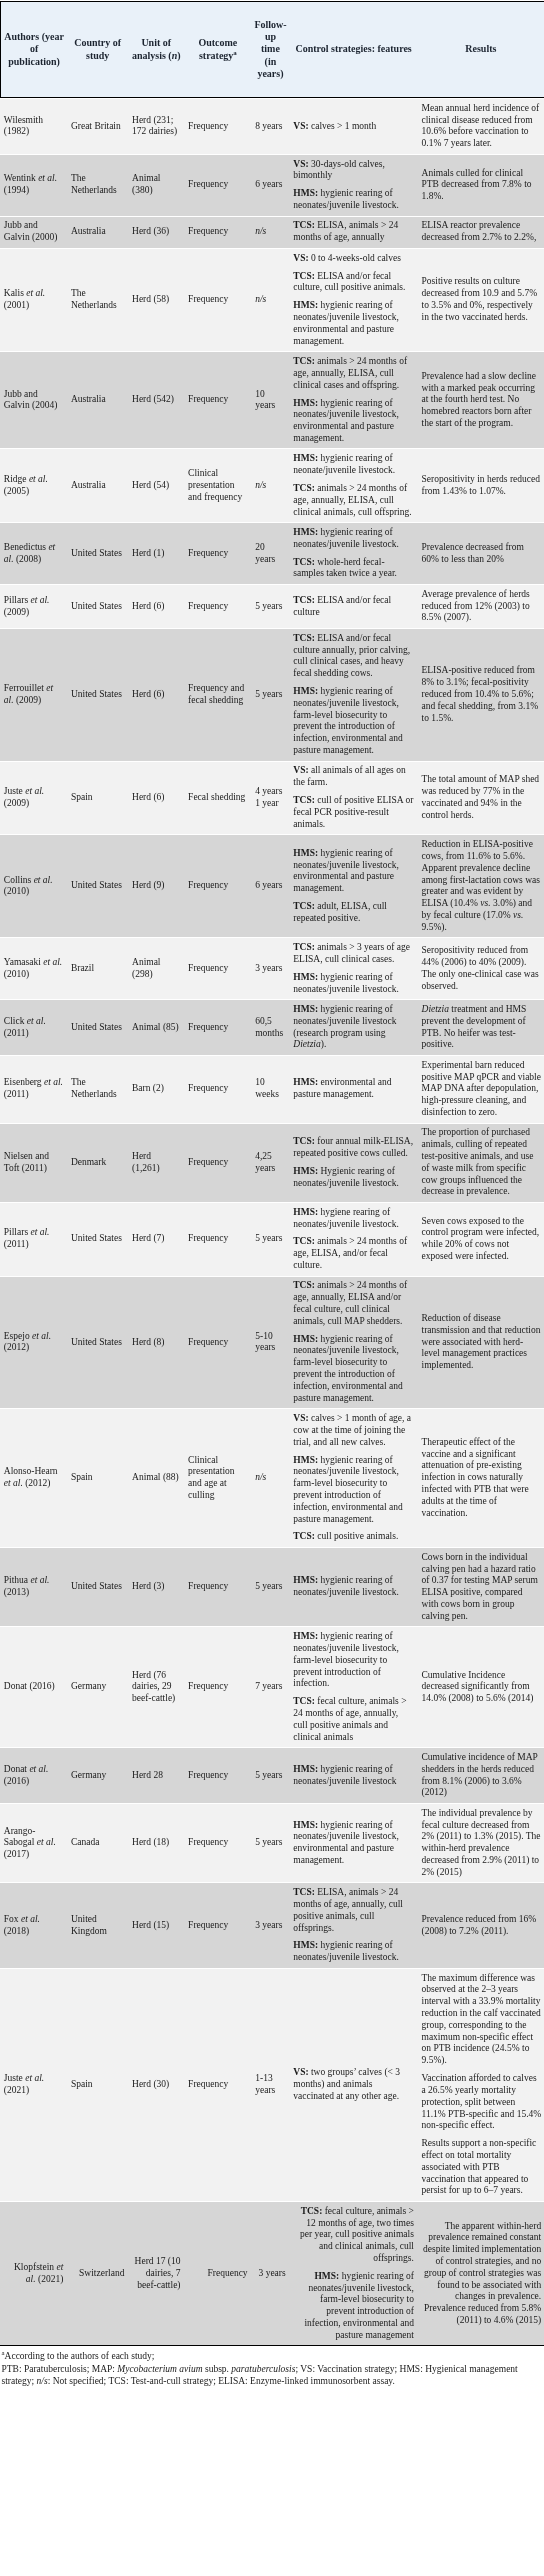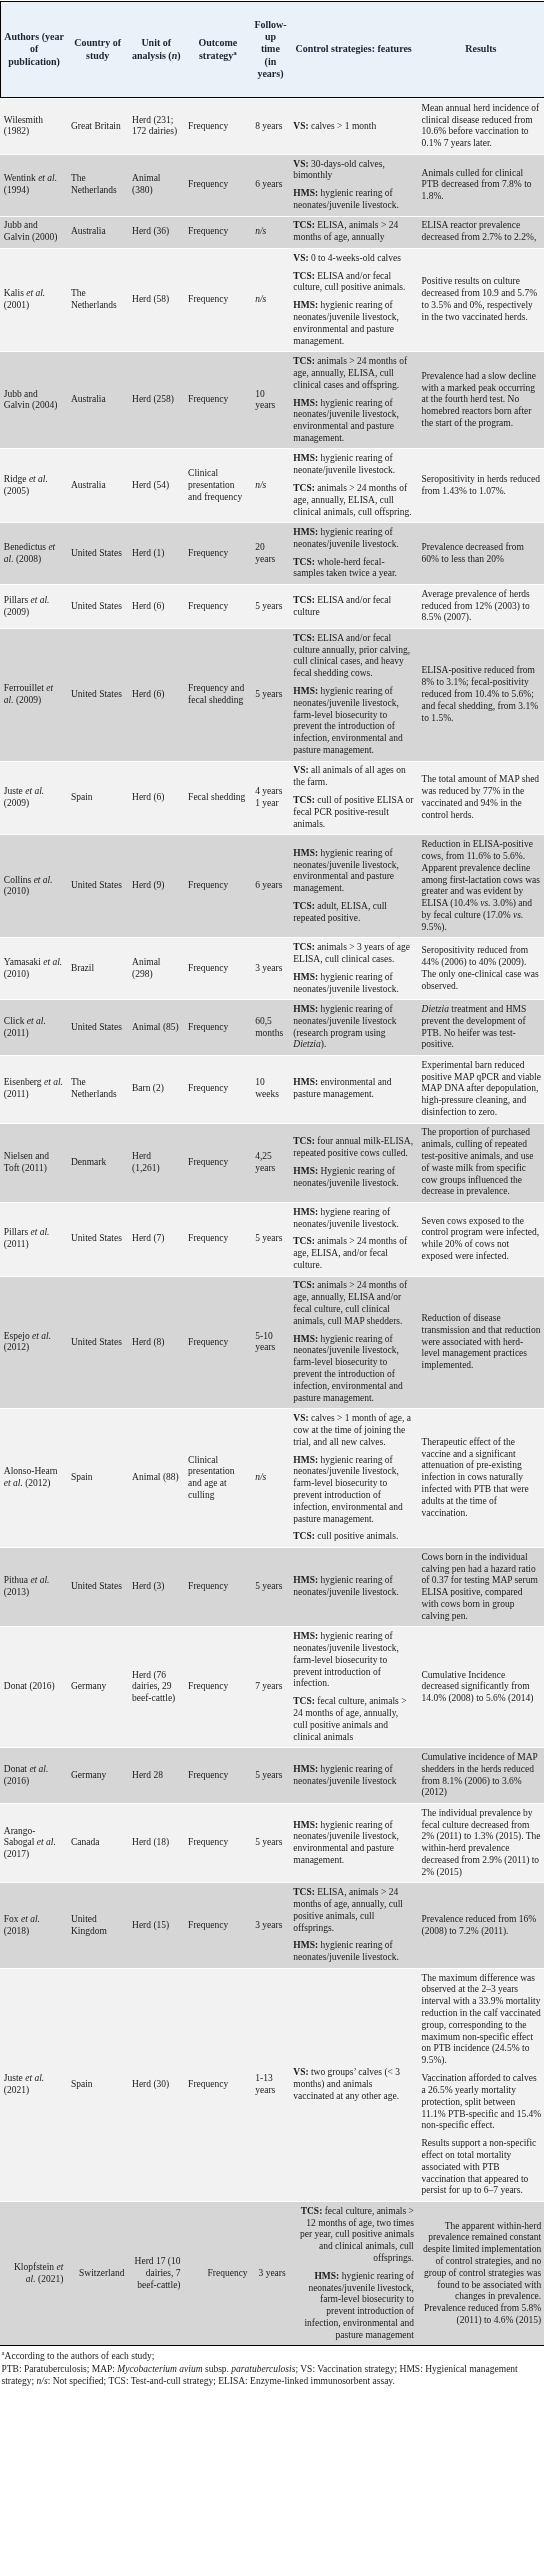--- a/index.html
+++ b/index.html
@@ -138,21 +138,21 @@
             <p><b>TCS:</b> ELISA and/or fecal culture, cull positive animals.</p>
             <p><b>HMS:</b> hygienic rearing of neonates/juvenile livestock, environmental and pasture management.</p>
           </td>
           <td>
             <p>Positive results on culture decreased from 10.9 and 5.7% to 3.5% and 0%, respectively in the two vaccinated herds.</p>
           </td>
         </tr>
         <tr class="dark">
           <td>Jubb and Galvin (2004)</td>
           <td>Australia</td>
-          <td>Herd (258)</td>
+          <td>Herd (542)</td>
           <td>Frequency</td>
           <td>
             <div class="fu-item">10 years</div>
           </td>
           <td>
             <p><b>TCS:</b> animals &gt; 24 months of age, annually, ELISA, cull clinical cases and offspring.</p>
             <p><b>HMS:</b> hygienic rearing of neonates/juvenile livestock, environmental and pasture management.</p>
           </td>
           <td>
             <p>Prevalence had a slow decline with a marked peak occurring at the fourth herd test.  No homebred reactors born after the start of the program.</p>

